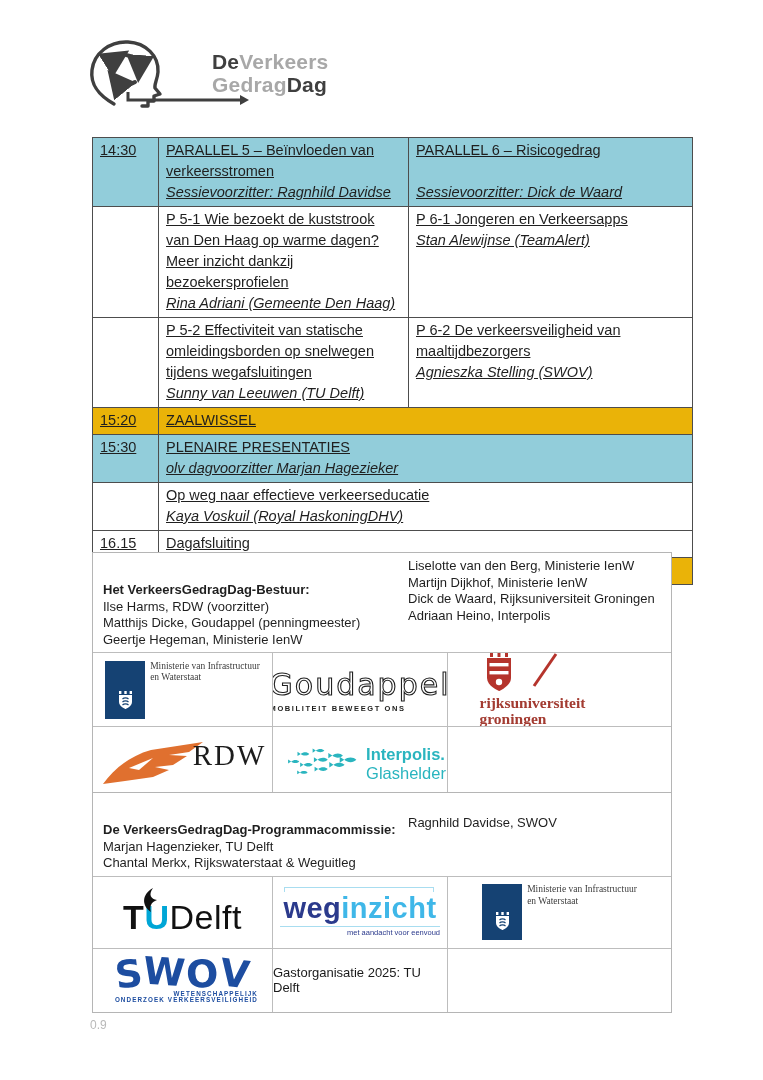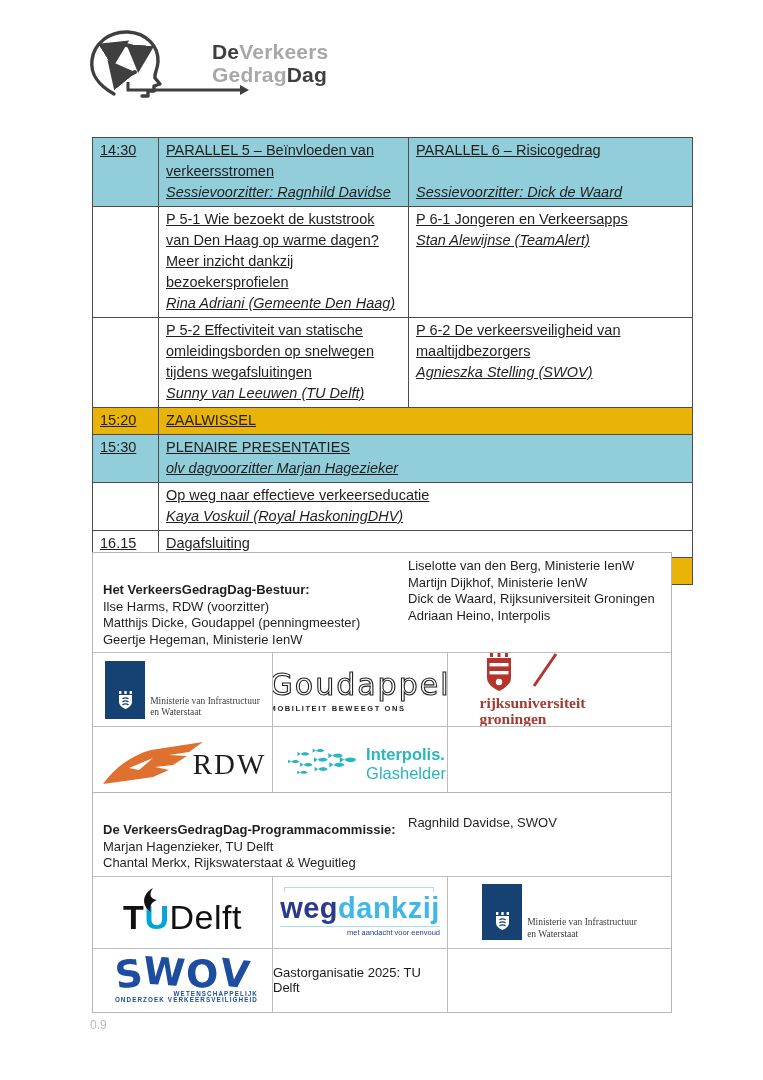--- a/index.html
+++ b/index.html
@@ -3,21 +3,21 @@
 <meta charset="utf-8">
 <style>
   * { margin:0; padding:0; box-sizing:border-box; }
   html,body { background:#ffffff; }
   body {
     position:relative; width:763px; height:1080px;
     font-family:"Liberation Sans", sans-serif; color:#1f1f1f; overflow:hidden;
   }
 
   
-  .brand { position:absolute; left:86px; top:28px; width:210px; height:72px; }
+  .brand { position:absolute; left:86px; top:38px; width:210px; height:72px; }
   .brand svg { position:absolute; left:0; top:0; }
   .brand-text { position:absolute; left:126px; top:12px; font-weight:bold;
     font-size:21px; line-height:23px; letter-spacing:0.2px; }
   .bt-dark { color:#3f3f3f; } .bt-gray { color:#a8a8a8; }
 
   
   table.schedule { position:absolute; left:92px; top:137px; width:580px;
     border-collapse:collapse; table-layout:fixed; }
   table.schedule td { border:1px solid #4d4d4d; vertical-align:top;
     padding:2px 7px 3px 7px; font-size:14.5px; line-height:21px;text-decoration:underline; }
@@ -41,21 +41,21 @@
 
   
   .lgrid { display:grid; grid-template-columns:179px 175px 224px; }
   .g1 { grid-template-rows:74px 74px; }
   .g2 { grid-template-rows:72px 64px; }
   .lcell { border-top:1px solid #bdbdbd; border-left:1px solid #bdbdbd;
     display:flex; align-items:center; justify-content:center; overflow:hidden; }
   .lcell.nol { border-left:none; }
 
   
-  .ienw { display:flex; align-items:flex-end; gap:5px; }
+  .ienw { display:flex; align-items:flex-start; gap:5px; }
   .ienw-bar { width:40px; height:58px; background:#154273; display:flex;
     align-items:flex-end; justify-content:center; padding-bottom:9px; }
   .ienw-text { font-family:"Liberation Serif", serif; font-size:9.5px;
     line-height:11.5px; color:#3c3c3c; }
   .g2 .ienw-bar { height:56px; }
 
   
   .goudappel { text-align:left; }
   .goudappel-name { font-family:"DejaVu Sans", sans-serif; font-size:30px;
     letter-spacing:2px; font-weight:400; color:#2a2a2a; }
@@ -66,21 +66,21 @@
     color:#1d1d1b; margin-top:2px; }
 
   
   .rug { width:160px; }
   .rug-top { display:flex; align-items:flex-start; gap:14px; height:40px; margin-left:4px; }
   .rug-slash { width:34px; height:36px; }
   .rug-text { font-family:"Liberation Serif", serif; font-weight:bold; font-size:15.5px;
     line-height:16px; color:#a33b31; margin-top:3px; }
 
   
-  .rdw { display:flex; align-items:center; }
+  .rdw { display:flex; align-items:flex-start; }
   .rdw-name { font-family:"Liberation Serif", serif; font-size:29px; color:#1c1c1c;
     letter-spacing:2px; line-height:30px; margin-left:-14px; }
 
   
   .interpolis { display:flex; align-items:center; gap:8px; }
   .ip-text { font-size:16.5px; line-height:19px; color:#2ab5bf; font-weight:bold; }
   .ip-text .l2 { font-weight:normal; }
 
   
   .tud { position:relative; padding-top:10px; }
@@ -334,21 +334,21 @@
         <svg class="tud-flame" width="22" height="26" viewBox="0 0 22 26">
           <path fill="#111" d="M12 25 C3 19 2 8 14 1 C9 8 12 12 18 13 C12 15 10 20 12 25 Z"></path>
         </svg>
         <div class="tud-row"><span class="tud-t">T</span><span class="tud-u">U</span><span>Delft</span></div>
       </div>
     </div>
 
     <div class="lcell">
       <div class="weg">
         <div class="weg-topline"></div>
-        <div class="weg-word"><span>weg</span><span class="cyan">dankzij</span></div>
+        <div class="weg-word"><span>weg</span><span class="cyan">inzicht</span></div>
         <div class="weg-bottom">met aandacht voor eenvoud</div>
       </div>
     </div>
 
     <div class="lcell">
       <div class="ienw">
         <div class="ienw-bar">
           <svg width="17" height="19" viewBox="0 0 17 19">
             <g fill="#ffffff">
               <rect x="2" y="0" width="2.4" height="3"></rect>

